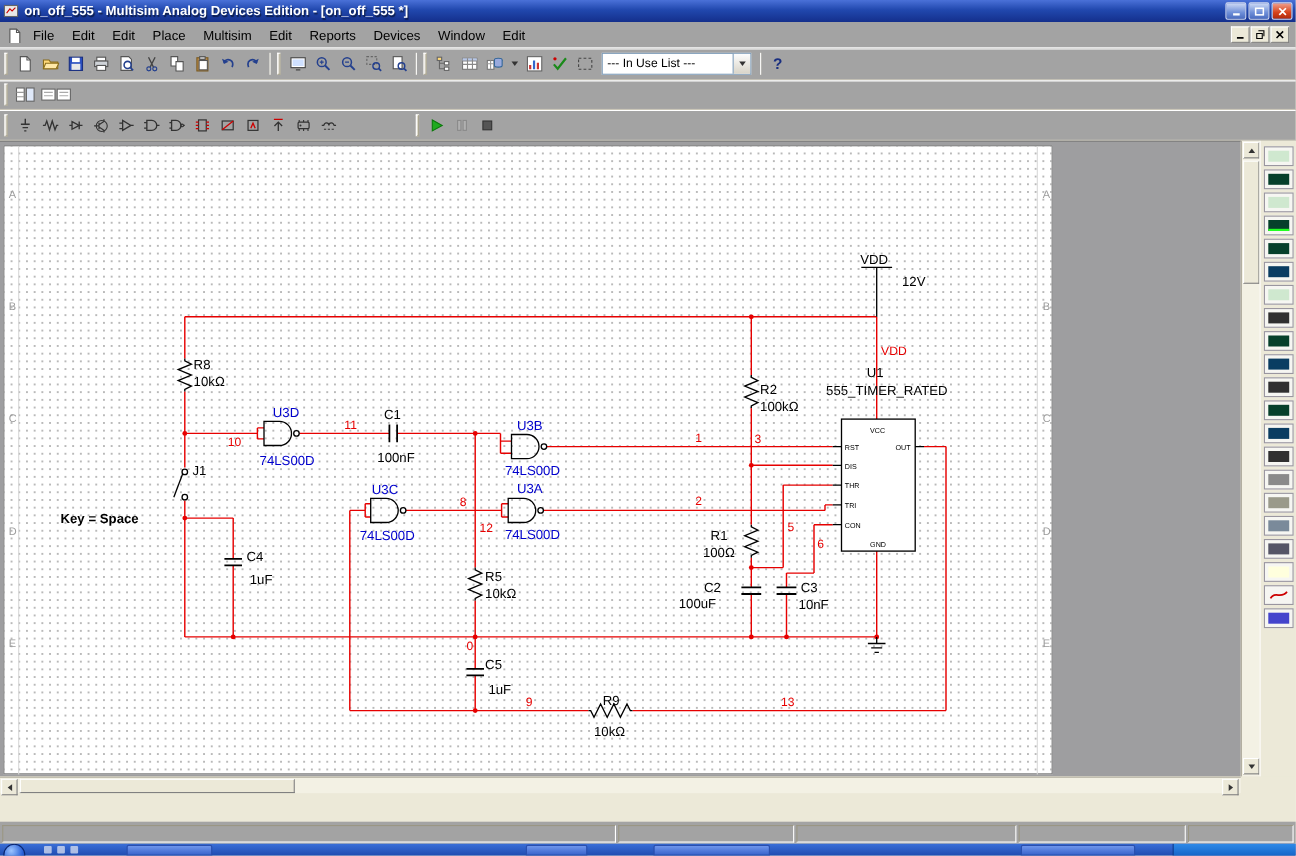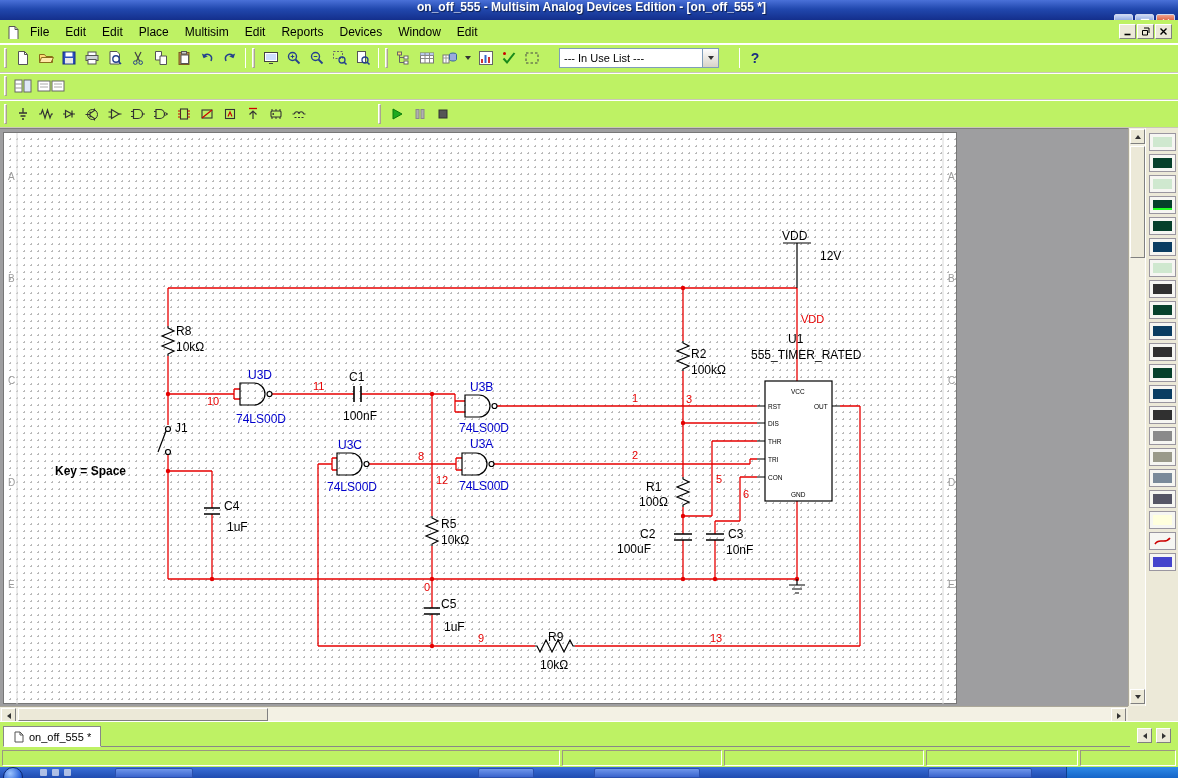--- a/index.html
+++ b/index.html
@@ -1,22 +1,22 @@
 <!DOCTYPE html>
 <html><head>
 <meta charset="utf-8">
 <style>
   * { box-sizing: border-box; margin: 0; padding: 0; }
   html,body { width:1178px; height:778px; overflow:hidden; }
   body { font-family:"Liberation Sans", sans-serif; background:#ece9d8; position:relative; }
   #app { position:absolute; inset:0; background:#ece9d8; }
-  .row { position:absolute; left:0; right:0; display:flex; align-items:center; background:#bef264; }
-
-  
-  #titlebar { top:0; height:20px; background:linear-gradient(180deg,#4a71d8 0%,#2148ae 45%,#142f8c 100%); color:#fff; padding:0 3px;flex-direction:column; }
+  .row { position:absolute; left:0; right:0; display:flex; align-items:center; background:#a3a3a3; }
+
+  
+  #titlebar { top:0; height:20px; background:linear-gradient(180deg,#4a71d8 0%,#2148ae 45%,#142f8c 100%); color:#fff; padding:0 3px; }
   #titlebar .title { font-size:12px; font-weight:bold; margin-left:5px; white-space:nowrap; text-shadow:1px 1px 1px #0008; }
   .wbtns { margin-left:auto; display:flex; gap:2px; }
   .wbtn { width:19px; height:16px; border-radius:2px; border:1px solid #cfd8f0; display:flex; align-items:center; justify-content:center; }
   .wbtn.blue { background:linear-gradient(#cdd9f4,#6f8fd8 60%,#4a6cc0); }
   .wbtn.red  { background:linear-gradient(#f0a08c,#d6431c 60%,#b02a0c); }
 
   
   #menubar { top:20px; height:24px; border-bottom:1px solid #fff; padding:0 4px; font-size:12px; }
   .menuitem { padding:3px 8px; color:#000; }
   .mdibtns { margin-left:auto; display:flex; gap:1px; padding-right:2px; }
@@ -24,21 +24,21 @@
 
   
   .tbrow { border-bottom:1px solid #cac6b8; box-shadow:inset 0 1px 0 #fff; padding:0 2px; }
   #tb1 { top:44px; height:29px; }
   #tb2 { top:73px; height:27px; }
   #tb3 { top:100px; height:28px; }
   .grip { width:3px; height:20px; margin:0 4px 0 2px; border-left:1px solid #fff; border-top:1px solid #fff; border-right:1px solid #a8a490; border-bottom:1px solid #a8a490; background:#dcd8cc; }
   .tbtn { width:23px; height:23px; display:flex; align-items:center; justify-content:center; border:1px solid transparent; }
   .tbtn svg { display:block; }
   .sep { width:1px; height:20px; background:#a8a490; border-right:1px solid #fff; margin:0 4px; }
-  .combo { width:160px; height:20px; background:#fff; border:1px solid #7f9db9; display:flex; align-items:center; font-size:11px; margin:0 16px; }
+  .combo { width:136px; height:20px; background:#fff; border:1px solid #7f9db9; display:flex; align-items:center; font-size:11px; margin:0 4px; }
   .combo .ctext { flex:1; padding-left:4px; white-space:nowrap; overflow:hidden; }
   .combo .carrow { width:16px; height:18px; background:linear-gradient(#fdfdfd,#d8d4c8); border-left:1px solid #7f9db9; display:flex; align-items:center; justify-content:center; }
   .tri-d { width:0; height:0; border-left:3px solid transparent; border-right:3px solid transparent; border-top:4px solid #333; }
   .tri-u { width:0; height:0; border-left:3px solid transparent; border-right:3px solid transparent; border-bottom:4px solid #333; }
   .tri-l { width:0; height:0; border-top:3px solid transparent; border-bottom:3px solid transparent; border-right:4px solid #333; }
   .tri-r { width:0; height:0; border-top:3px solid transparent; border-bottom:3px solid transparent; border-left:4px solid #333; }
   .helpbtn { font-size:14px; font-weight:bold; color:#1a2f80; width:22px; text-align:center; }
 
   
   #workspace { position:absolute; top:128px; left:0; width:1178px; height:578px; }
@@ -693,38 +693,20 @@
       <div class="sbtn">
           <div class="tri-l"></div>
         </div>
       <div class="hthumb"></div>
       <div class="sbtn" style="position:absolute; right:1px; top:0;">
           <div class="tri-r"></div>
         </div>
     </div>
   </div>
 
-  <div id="tabrow" class="row">
-    <div class="tab">
-      <svg width="12" height="12">
-          <path d="M2 1h5l3 3v7H2z" fill="#fff" stroke="#555"></path>
-          <path d="M7 1v3h3" fill="none" stroke="#555"></path>
-        </svg>
-      <span>on_off_555 *</span>
-    </div>
-    <div class="tabspace"></div>
-    <div class="tabnav">
-      <div class="sbtn">
-          <div class="tri-l"></div>
-        </div>
-      <div class="sbtn">
-          <div class="tri-r"></div>
-        </div>
-    </div>
-  </div>
 
   <div id="statusbar" class="row">
     <div class="pane" style="flex:1"></div>
     <div class="pane" style="width:160px"></div>
     <div class="pane" style="width:200px"></div>
     <div class="pane" style="width:152px"></div>
     <div class="pane" style="width:96px"></div>
   </div>
 
   <div id="taskbar" class="row">

